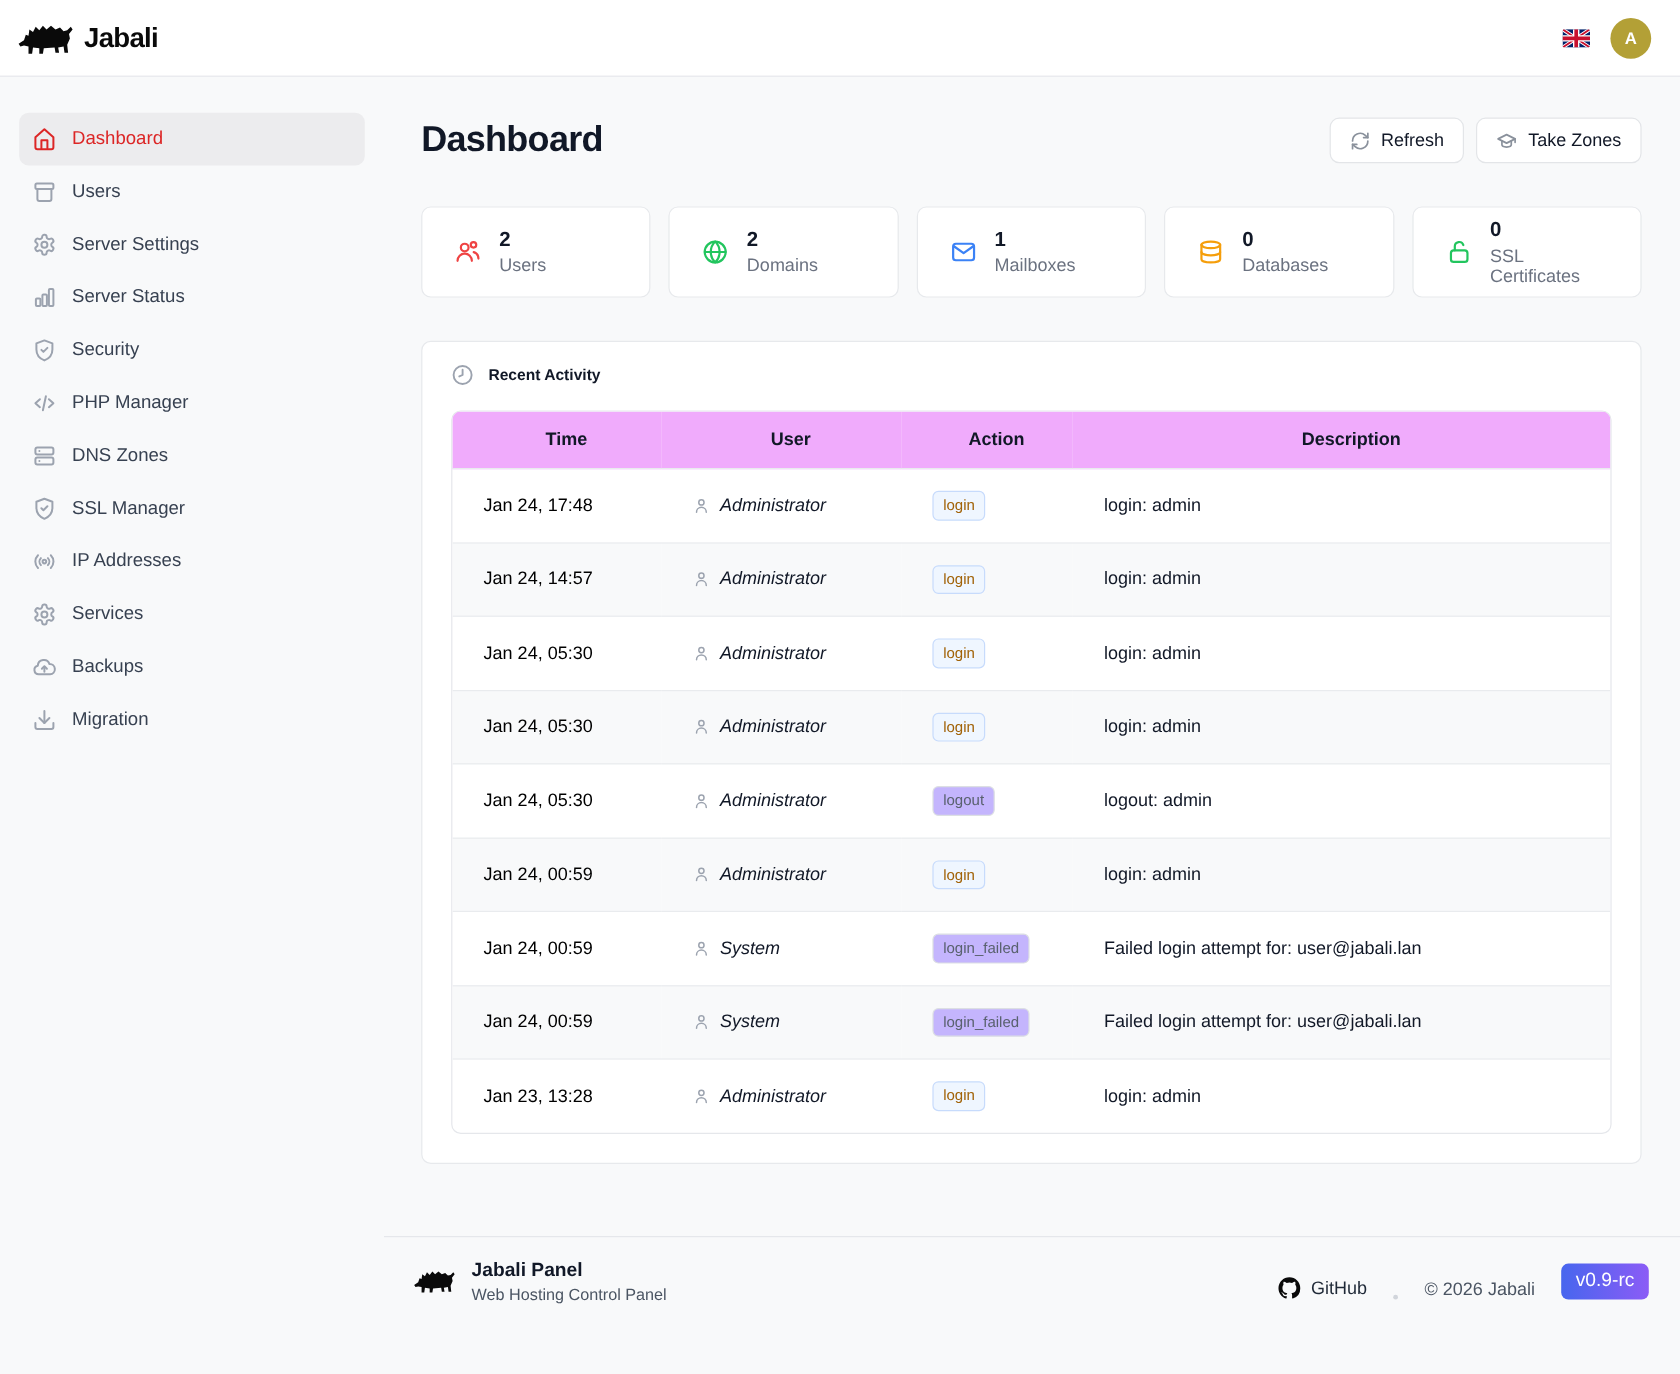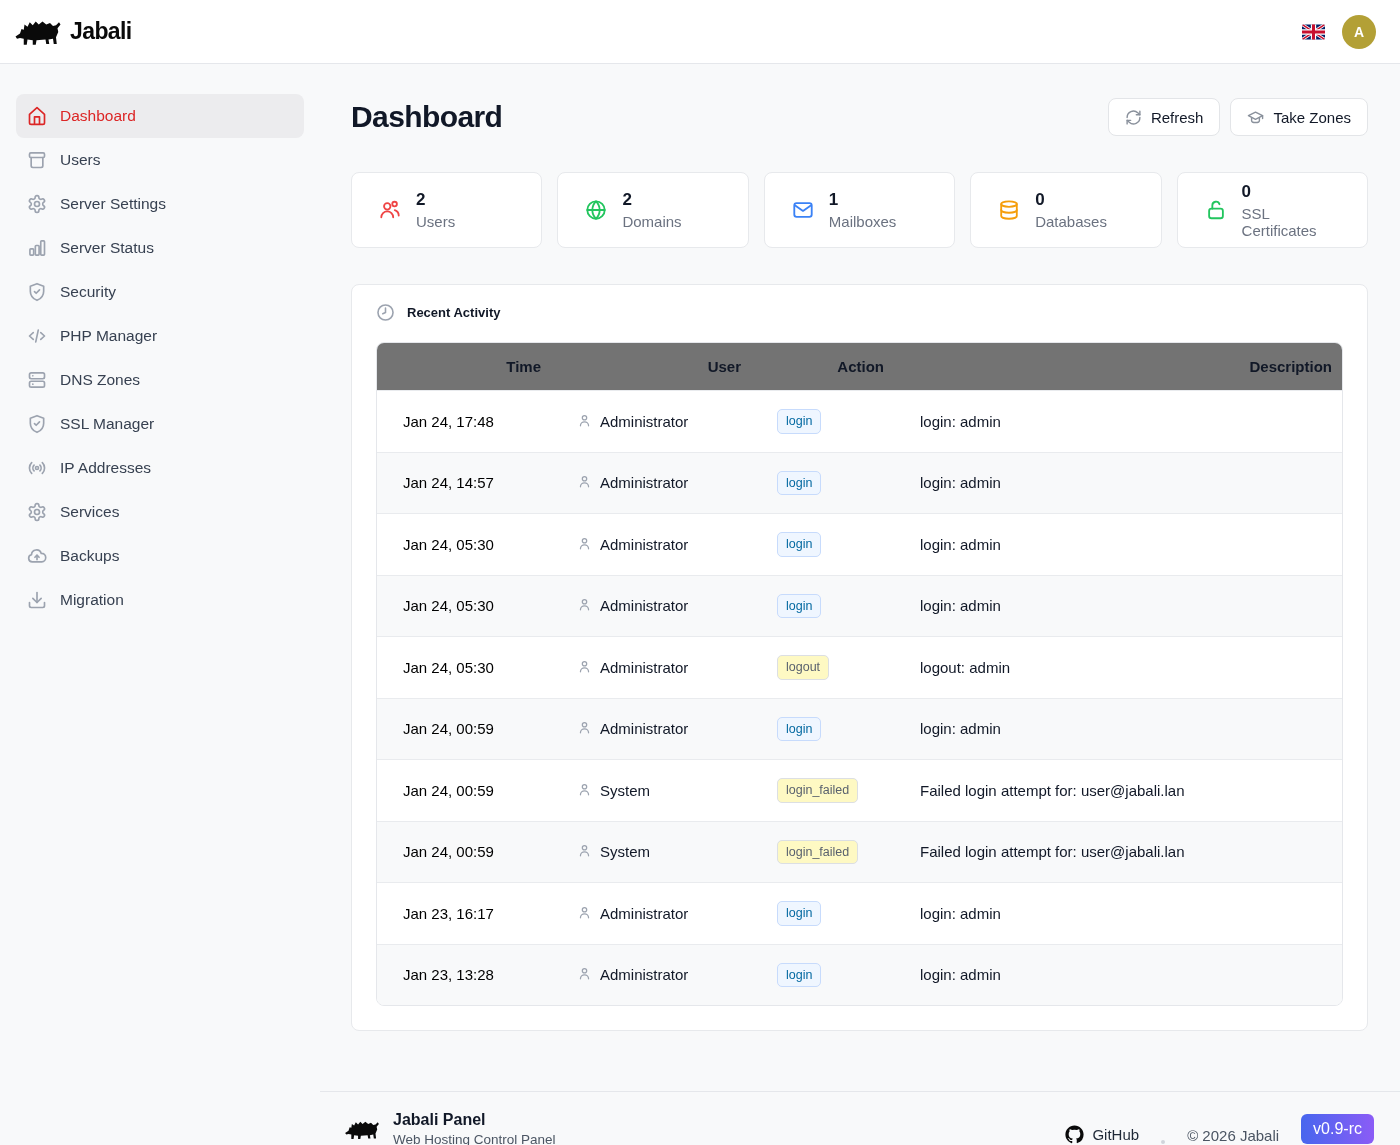--- a/index.html
+++ b/index.html
@@ -50,32 +50,32 @@
   .stat-label { font-size:15px; color:#6b7280; margin-top:3px; }
   
   .activity-card { margin-top:36px; }
   .card-head { display:flex; align-items:center; gap:12px; padding:18px 24px 12px; }
   .card-head .clock { color:#9ca3af; display:flex; }
   .card-head .clock svg { width:19px; height:19px; }
   .card-head h2 { font-size:13px; font-weight:700; }
   .card-body { padding:8px 24px 24px; }
   .tbl-wrap { border:1px solid #e5e7eb; border-radius:8px; overflow:hidden; }
   table { width:100%; border-collapse:collapse; table-layout:fixed; }
-  thead th { background:#737373; text-align:right; font-size:15px; font-weight:700;
+  thead th { background:#f0abfc; text-align:center; font-size:15px; font-weight:700;
     color:#111827; padding:15px 10px 15px 26px; }
   tbody td { border-top:1px solid #e9ebee; padding:18px 10px 18px 26px; font-size:15px; }
   tbody tr:nth-child(even) { background:#f8f9fa; }
   .t-time { color:#000000; }
-  .user-wrap { display:flex; gap:8px; }
+  .user-wrap { display:flex; align-items:center; gap:8px;font-style:italic; }
   .person { color:#9ca3af; display:flex; }
   .person svg { width:15px; height:15px; }
   .badge { display:inline-block; font-size:12.5px; line-height:1; padding:5px 8px;
     border-radius:5px; border:1px solid; }
-  .badge-blue { color:#0369a1; background:#eff6ff; border-color:#c7dbfc; }
-  .badge-gray { color:#59616e; background:#fef9c3; border-color:#dcdfe3; }
+  .badge-blue { color:#a16207; background:#eff6ff; border-color:#c7dbfc; }
+  .badge-gray { color:#59616e; background:#c4b5fd; border-color:#dcdfe3; }
   
   .footer { border-top:1px solid #e5e7eb; margin-top:60px; padding:19px 26px 20px 24px;
     display:flex; justify-content:space-between; align-items:center; }
   .f-left { display:flex; align-items:center; gap:13px; }
   .f-boar { color:#0a0a0a; display:flex; }
   .f-boar svg { width:36px; height:27px; }
   .f-title { font-size:16px; font-weight:700; }
   .f-tag { font-size:13.5px; color:#4b5563; margin-top:3px; }
   .f-right { display:flex; align-items:flex-end; gap:22px; }
   .gh { display:flex; align-items:center; gap:8px; font-size:15px; color:#1f2937;
@@ -456,33 +456,20 @@
                           <svg viewBox="0 0 24 24" fill="none" stroke="currentColor" stroke-width="2" stroke-linecap="round" stroke-linejoin="round">
                             <circle cx="12" cy="7.5" r="3.5"></circle>
                             <path d="M5.5 20.5c0-3.6 2.9-6.5 6.5-6.5s6.5 2.9 6.5 6.5"></path>
                           </svg>
                         </span>System</span>
                     </td>
                     <td><span class="badge badge-gray">login_failed</span></td>
                     <td class="t-desc">Failed login attempt for: user@jabali.lan</td>
                   </tr>
                   <tr>
-                    <td class="t-time">Jan 23, 16:17</td>
-                    <td>
-                      <span class="user-wrap"><span class="person">
-                          <svg viewBox="0 0 24 24" fill="none" stroke="currentColor" stroke-width="2" stroke-linecap="round" stroke-linejoin="round">
-                            <circle cx="12" cy="7.5" r="3.5"></circle>
-                            <path d="M5.5 20.5c0-3.6 2.9-6.5 6.5-6.5s6.5 2.9 6.5 6.5"></path>
-                          </svg>
-                        </span>Administrator</span>
-                    </td>
-                    <td><span class="badge badge-blue">login</span></td>
-                    <td class="t-desc">login: admin</td>
-                  </tr>
-                  <tr>
                     <td class="t-time">Jan 23, 13:28</td>
                     <td>
                       <span class="user-wrap"><span class="person">
                           <svg viewBox="0 0 24 24" fill="none" stroke="currentColor" stroke-width="2" stroke-linecap="round" stroke-linejoin="round">
                             <circle cx="12" cy="7.5" r="3.5"></circle>
                             <path d="M5.5 20.5c0-3.6 2.9-6.5 6.5-6.5s6.5 2.9 6.5 6.5"></path>
                           </svg>
                         </span>Administrator</span>
                     </td>
                     <td><span class="badge badge-blue">login</span></td>

